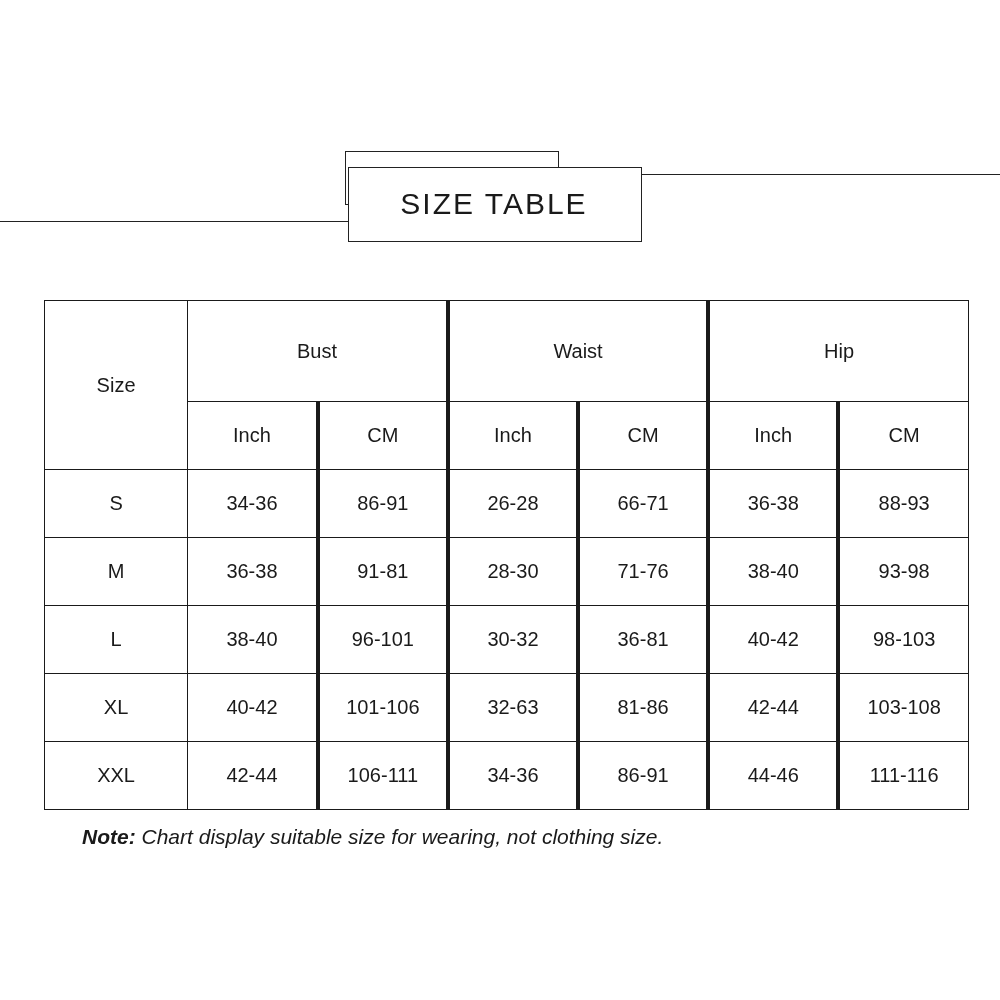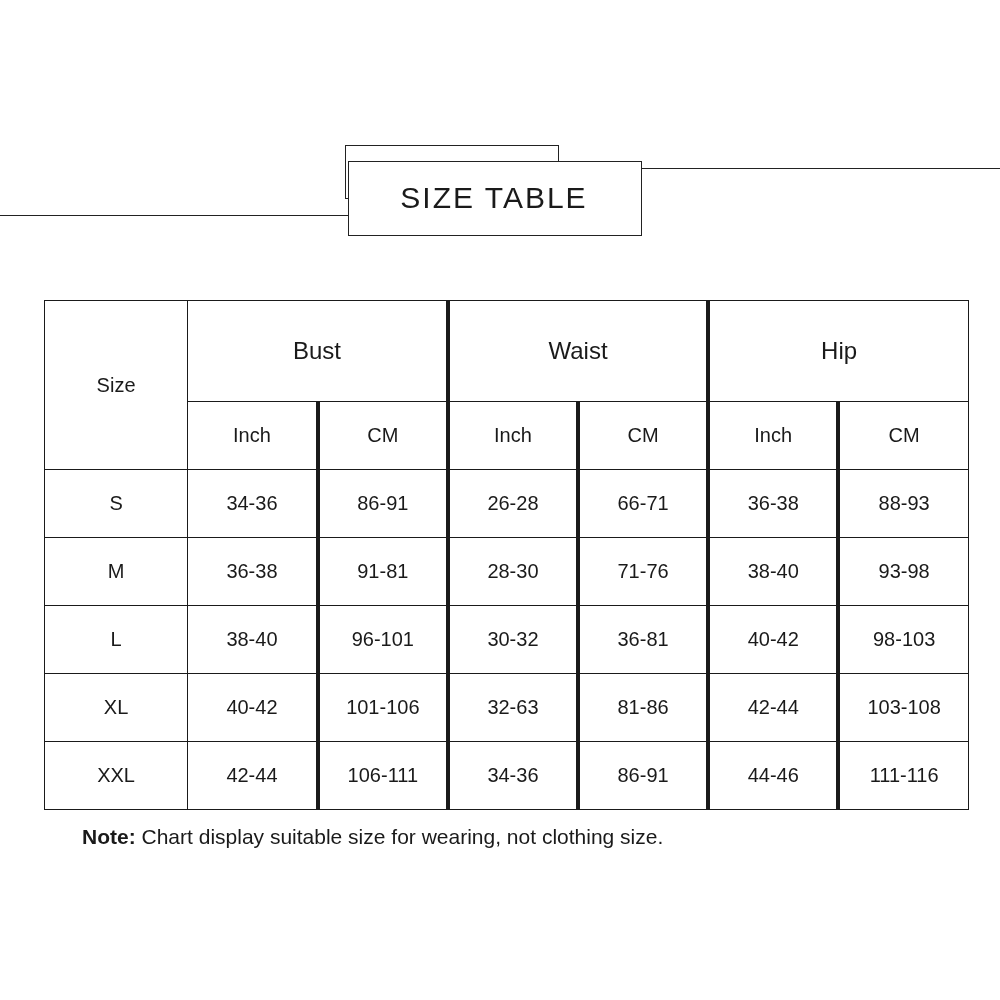--- a/index.html
+++ b/index.html
@@ -13,21 +13,21 @@
     position: relative;
     font-family: "Liberation Sans", sans-serif;
     color: #1a1a1a;
     overflow: hidden;
   }
 
   
   #title-area {
     position: absolute;
     left: 0;
-    top: 120px;
+    top: 126px;
     width: 800px;
     height: 130px;
   }
   .deco-line {
     position: absolute;
     background: #222;
     height: 1px;
   }
   .deco-box {
     position: absolute;
@@ -98,21 +98,21 @@
   table.size-table th {
     border: 1px solid #1a1a1a;
     text-align: center;
     font-weight: 400;
     font-size: 20px;
     color: #1a1a1a;
     padding: 0;
     height: 67px;
   }
   table.size-table th.group-head {
-    font-size: 24px;
+    font-size: 20px;
     height: 100px;
   }
   table.size-table th.size-head {
     font-size: 20px;
     border-radius: 21px;
   }
   
   .vsep-thick {
     border-left: 4px solid #1a1a1a !important;
   }
@@ -121,20 +121,21 @@
 
   
   #note-area {
     position: absolute;
     left: 82px;
     top: 818px;
     width: 880px;
     font-size: 21px;
     line-height: 38px;
     color: #1a1a1a;
+    font-style: italic;
   }
   #note-area .note-label {
     font-weight: 700;
   }
 </style>
 </head>
 <body>
 
 <div id="title-area">
   <div class="deco-box" id="deco-box-back"></div>

